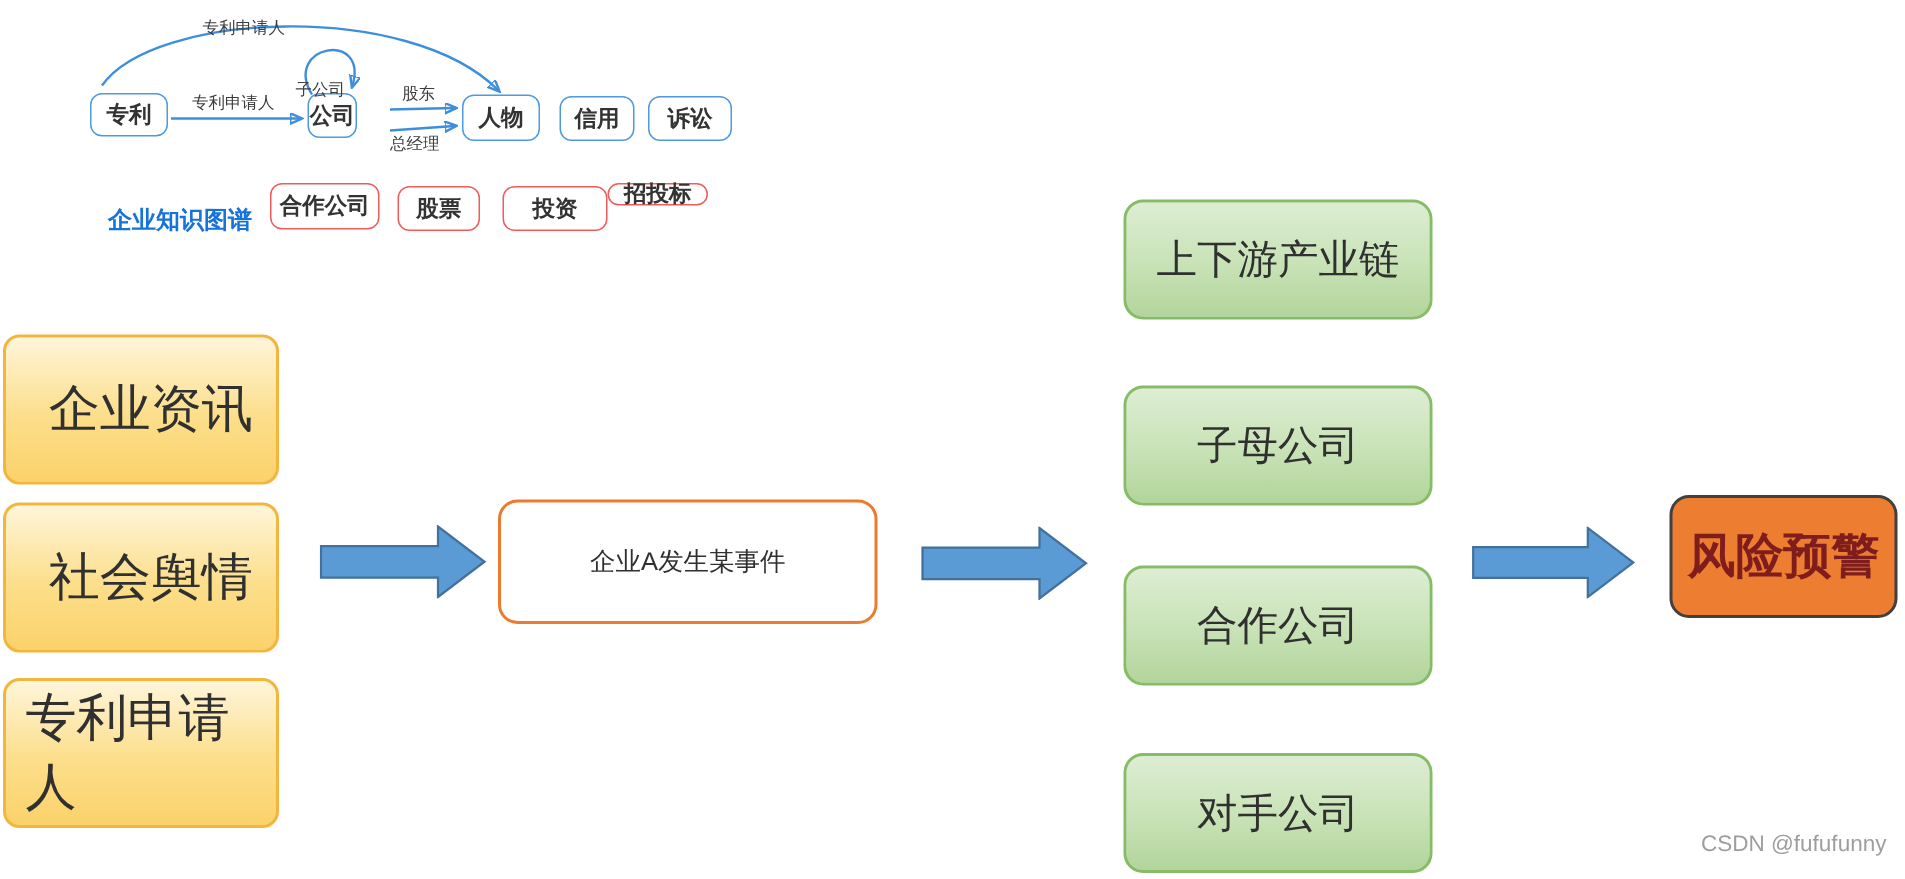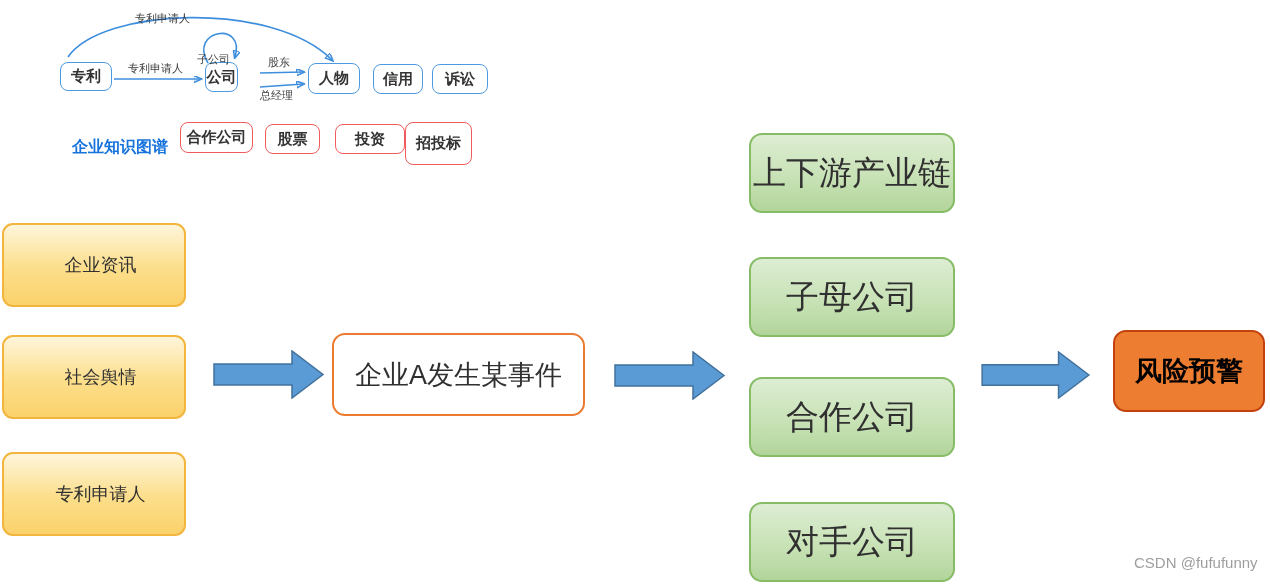--- a/index.html
+++ b/index.html
@@ -4,37 +4,37 @@
 <style>
   html,body { margin:0; padding:0; background:#ffffff; }
   body { font-family:"Liberation Sans","DejaVu Sans",sans-serif; }
   #canvas { position:relative; width:1270px; height:586px; background:#ffffff; overflow:hidden; }
 
   .abs { position:absolute; box-sizing:border-box; }
   .flexc { display:flex; align-items:center; justify-content:center; }
 
   
   .input-box {
-    width:184px; height:84px; border:2px solid #F2B63E; border-radius:11px;
+    width:184px; height:100px; border:2px solid #F2B63E; border-radius:11px;
     background:linear-gradient(180deg,#FEF5DA 0%,#FCDE8A 55%,#FBD26B 100%);
-    font-size:18px; color:#303030;padding-left:13px;
+    font-size:34px; color:#303030;padding-left:13px;
   }
   .event-box {
     width:253px; height:83px; border:2px solid #EC7B2F; border-radius:13px;
     background:linear-gradient(180deg,#FAD2BA 0%,#F5B астрон08B 60%,#F1A173 100%);
-    font-size:27px; color:#303030;
+    font-size:17px; color:#303030;
   }
   .entity-box {
     width:206px; height:80px; border:2px solid #87BC66; border-radius:13px;
     background:linear-gradient(180deg,#DDEDD3 0%,#C8E2B6 55%,#B2D59B 100%);
-    font-size:33px; color:#303030;
+    font-size:27px; color:#303030;
   }
   .output-box {
-    width:152px; height:82px; border:2px solid #c2410c; border-radius:13px;
-    background:#ED7D31; font-size:27px; font-weight:600; color:#000000;
+    width:152px; height:82px; border:2px solid #404040; border-radius:13px;
+    background:#ED7D31; font-size:32px; font-weight:600; color:#7f1d1d;
   }
 
   
   .kg-panel { left:20px; top:0; width:495px; height:157px; background:#ffffff; }
   .kg-node {
     position:absolute; box-sizing:border-box; display:flex; align-items:center; justify-content:center;
     background:#ffffff; border:1.5px solid #4E9AE0; border-radius:8px;
     font-size:15px; font-weight:600; color:#333333; white-space:nowrap;
   }
   .kg-node.red { border-color:#F15B5B; }
@@ -69,21 +69,21 @@
 
     <div class="kg-node" style="left:40px;top:62px;width:52px;height:29px;">专利</div>
     <div class="kg-node" style="left:185px;top:62px;width:33px;height:30px;">公司</div>
     <div class="kg-node" style="left:288px;top:63px;width:52px;height:31px;">人物</div>
     <div class="kg-node" style="left:353px;top:64px;width:50px;height:30px;">信用</div>
     <div class="kg-node" style="left:412px;top:64px;width:56px;height:30px;">诉讼</div>
 
     <div class="kg-node red" style="left:160px;top:122px;width:73px;height:31px;">合作公司</div>
     <div class="kg-node red" style="left:245px;top:124px;width:55px;height:30px;">股票</div>
     <div class="kg-node red" style="left:315px;top:124px;width:70px;height:30px;">投资</div>
-    <div class="kg-node red" style="left:385px;top:122px;width:67px;height:43px;">招投标</div>
+    <div class="kg-node red" style="left:385px;top:122px;width:67px;height:15px;">招投标</div>
 
     <span class="kg-label" style="left:115px;top:11px;">专利申请人</span>
     <span class="kg-label" style="left:108px;top:61px;">专利申请人</span>
     <span class="kg-label" style="left:177px;top:52px;">子公司</span>
     <span class="kg-label" style="left:248px;top:55px;text-align:right;">股东</span>
     <span class="kg-label" style="left:240px;top:88px;">总经理</span>
 
     <span class="kg-caption" style="left:30px;top:137px;margin-left:22px;">企业知识图谱</span>
   </div>
 

